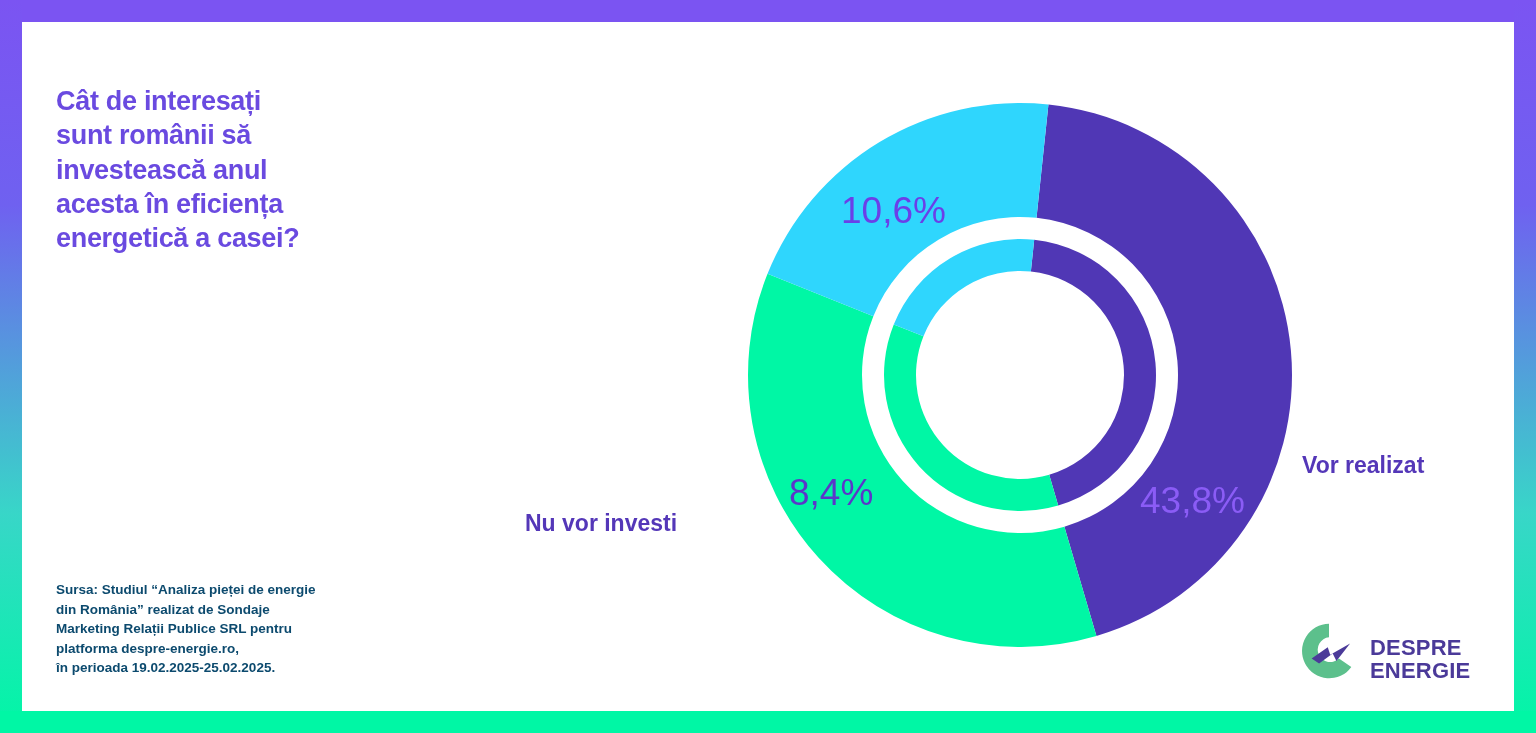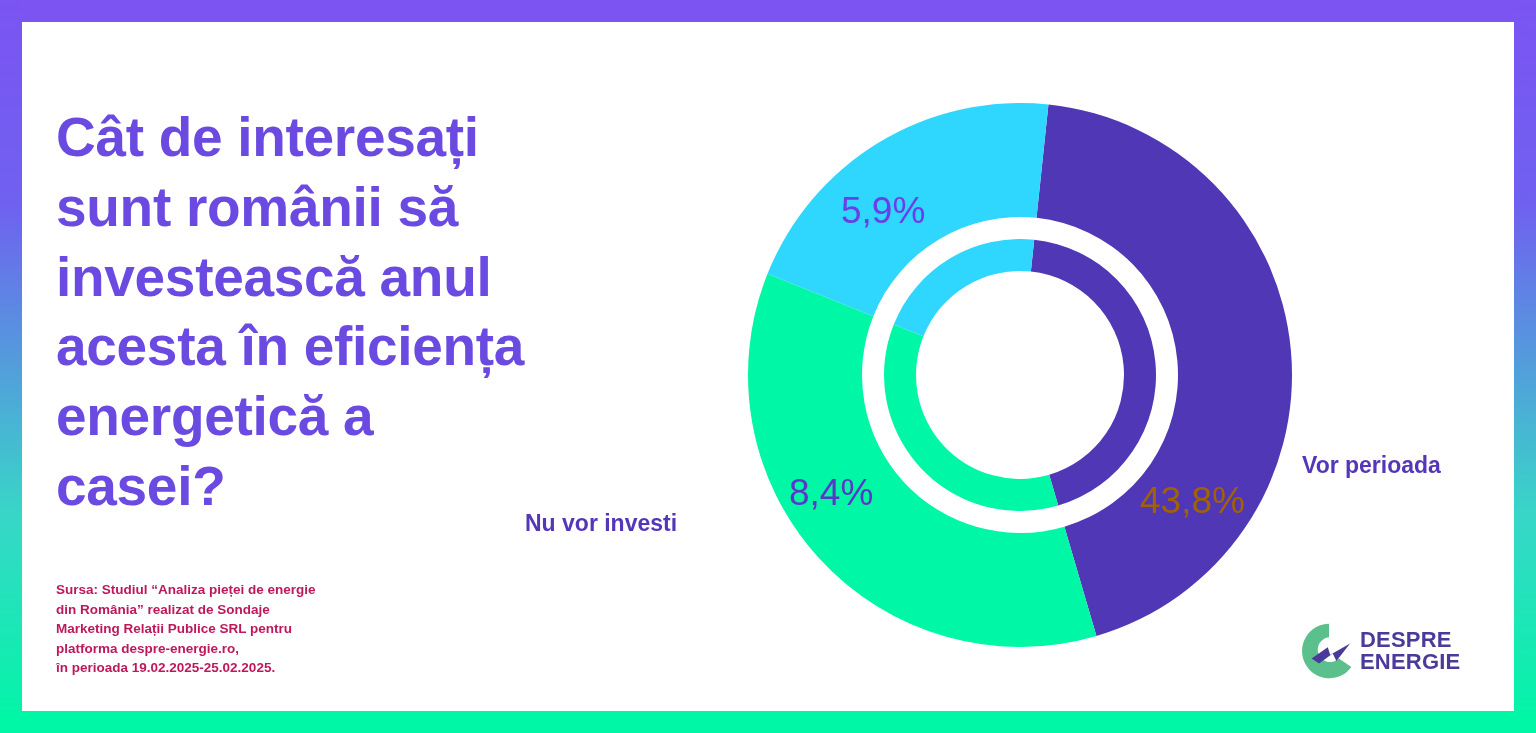--- a/index.html
+++ b/index.html
@@ -41,39 +41,39 @@
     left: 0; bottom: 0; width: 1536px; height: 22px;
     background: #00f7a5;
   }
 
   
   #headline {
     position: absolute;
     left: 56px;
     top: 66px;
     width: 470px;
-    font-size: 55px;
+    font-size: 27px;
     line-height: 1.27;
     font-weight: bold;
     color: #6a4ae0;
     letter-spacing: -0.3px;
     white-space: pre-line;
     z-index: 3;
   }
 
   
   #source {
     position: absolute;
     left: 56px;
     top: 580px;
     width: 330px;
     font-size: 13.5px;
     line-height: 1.45;
     font-weight: bold;
-    color: #be185d;
+    color: #0c4a6e;
     white-space: pre-line;
     z-index: 3;
   }
 
   
   #chart-area {
     position: absolute;
     left: 740px;
     top: 95px;
     width: 560px;
@@ -98,29 +98,30 @@
   
   .pct {
     position: absolute;
     font-size: 37px;
     font-weight: 400;
     white-space: nowrap;
     z-index: 4;
   }
   #pct-thinking { left: 841px; top: 190px;  color: #6b3fe8; }
   #pct-no       { left: 789px; top: 472px;  color: #5b37c9; }
-  #pct-yes      { left: 1140px; top: 480px; color: #a16207; }
+  #pct-yes      { left: 1140px; top: 480px; color: #8b5cf6; }
 
   
   #logo {
     position: absolute;
     left: 1298px;
     top: 620px;
     display: flex;
-    align-items: center;
+    align-items: flex-end;
+    gap: 10px;
     z-index: 4;
   }
   #logo-mark { width: 62px; height: 62px; display: block; }
   #logo-text {
     font-size: 22px;
     font-weight: bold;
     line-height: 1.02;
     color: #4b3a99;
     letter-spacing: 0.2px;
     white-space: pre-line;
@@ -157,23 +158,23 @@
         </g>
       <g id="inner-ring">
           <path d="M 294.21587100440087 144.74502222991484 A 136 136 0 0 1 318.2162348808742 410.5201876781131 L 309.2241796147862 379.8095552832629 A 104 104 0 0 0 290.87096017983595 176.5697228816996 Z" fill="#5037b5"></path>
           <path d="M 318.2162348808742 410.5201876781131 A 136 136 0 0 1 153.76121817113295 229.40583074737057 L 183.4644609543958 241.31034115975396 A 104 104 0 0 0 309.2241796147862 379.8095552832629 Z" fill="#00f7a5"></path>
           <path d="M 153.76121817113295 229.40583074737057 A 136 136 0 0 1 294.2158710044008 144.7450222299148 L 290.8709601798359 176.56972288169956 A 104 104 0 0 0 183.4644609543958 241.31034115975396 Z" fill="#2fd6fd"></path>
         </g>
     </svg>
   </div>
 
   <div class="cat-label" id="label-no">Nu vor investi</div>
-  <div class="cat-label" id="label-yes">Vor perioada</div>
+  <div class="cat-label" id="label-yes">Vor realizat</div>
 
-  <div class="pct" id="pct-thinking">5,9%</div>
+  <div class="pct" id="pct-thinking">10,6%</div>
   <div class="pct" id="pct-no">8,4%</div>
   <div class="pct" id="pct-yes">43,8%</div>
 
   <div id="logo">
     <svg id="logo-mark" viewBox="0 0 100 100">
       <path id="logo-ring" d="M 50 6 A 44 44 0 1 0 86 76 L 66 62 A 20 20 0 1 1 50 28 Z" fill="#5cc08c"></path>
       <path id="logo-bolt" d="M 22 62 L 48 44 L 52 56 L 84 38 L 62 66 L 56 54 L 34 70 Z" fill="#4b3a99"></path>
     </svg>
     <div id="logo-text" style="color: rgb(75, 58, 153);">DESPRE
 ENERGIE</div>

